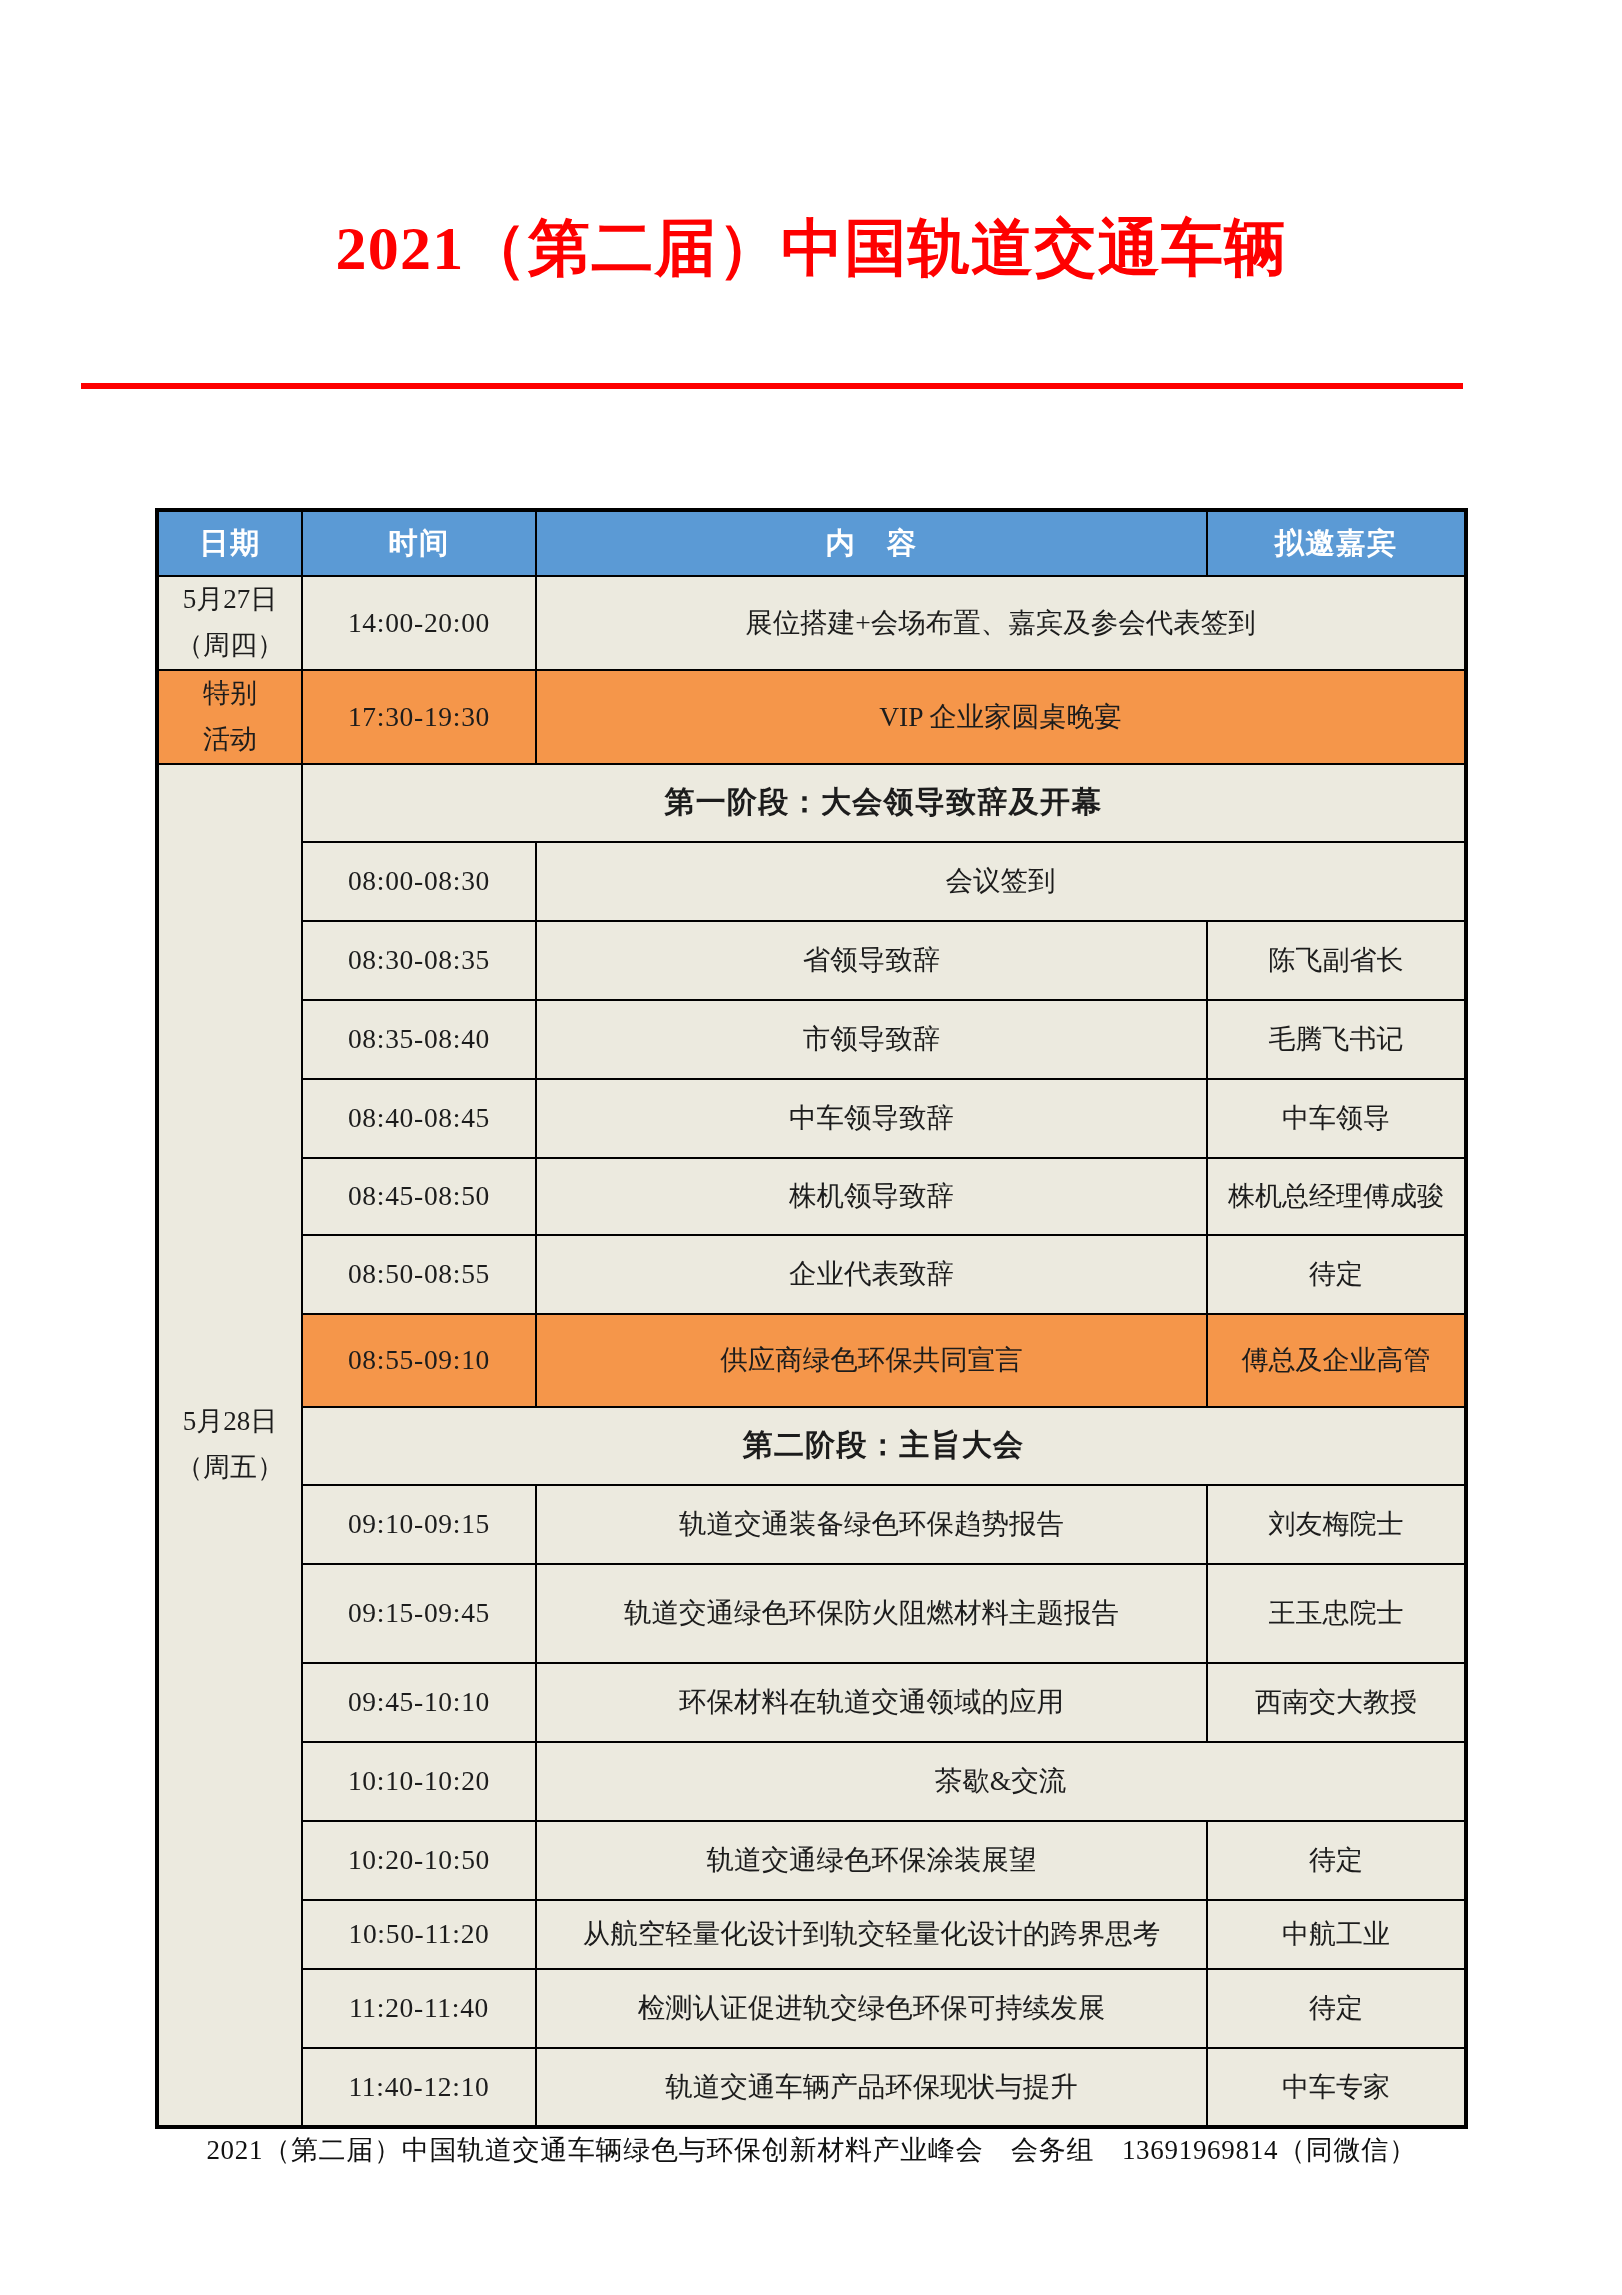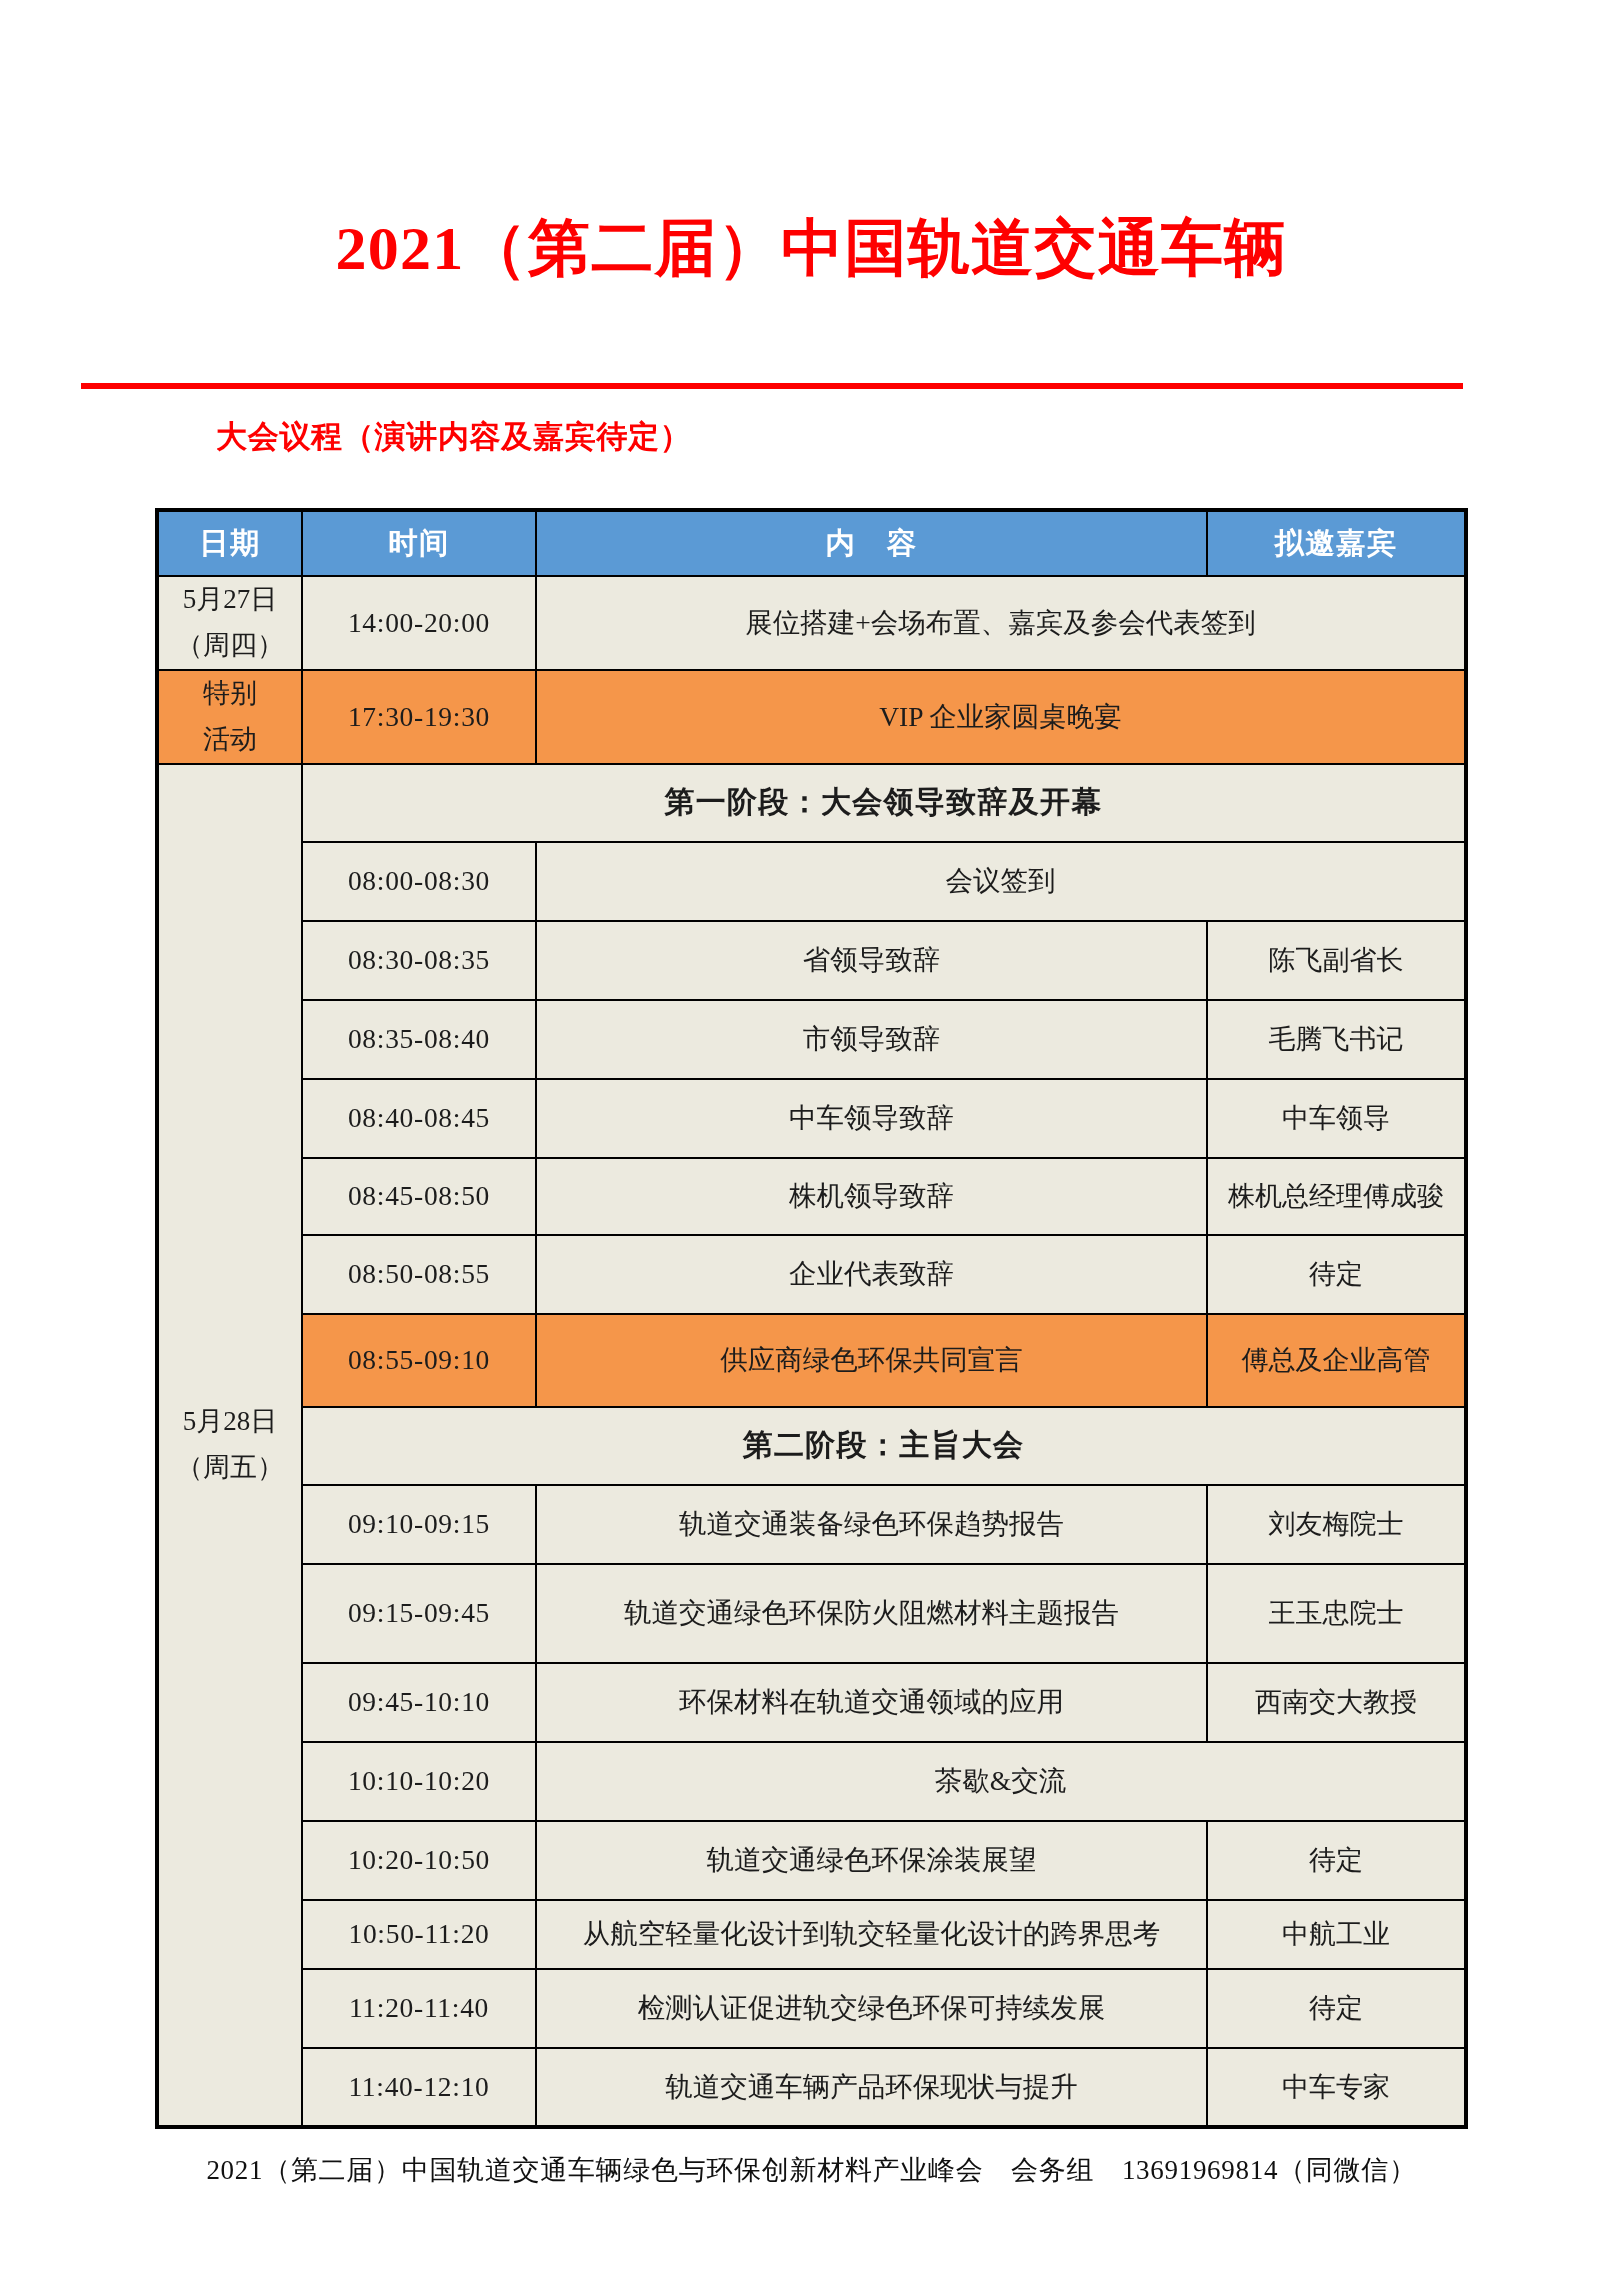--- a/index.html
+++ b/index.html
@@ -59,35 +59,33 @@
   td.content-cell{font-size:27.5px;}
   td.guest-cell{font-size:27px;}
   td.section-cell{
     font-weight:700;font-size:30px;letter-spacing:1.3px;
     font-family:"Liberation Sans","DejaVu Sans",sans-serif;
   }
   .footer{
     position:absolute;top:2132px;left:0;width:1623px;
     text-align:center;font-size:27px;color:#111;
     letter-spacing:0.7px;
-    margin-top:20px;
   }
 </style>
 </head>
 <body>
 
 <div class="page">
 
   <div class="title-block">
     <div>2021（第二届）中国轨道交通车辆</div>
   </div>
 
   <div class="red-rule"></div>
 
-  <div class="subtitle">大会议程（演讲内容及嘉宾待定）</div>
 
   <table class="agenda">
     <colgroup>
       <col class="c1">
         <col class="c2">
         <col class="c3">
         <col class="c4">
     </colgroup>
     <thead>
       <tr>

